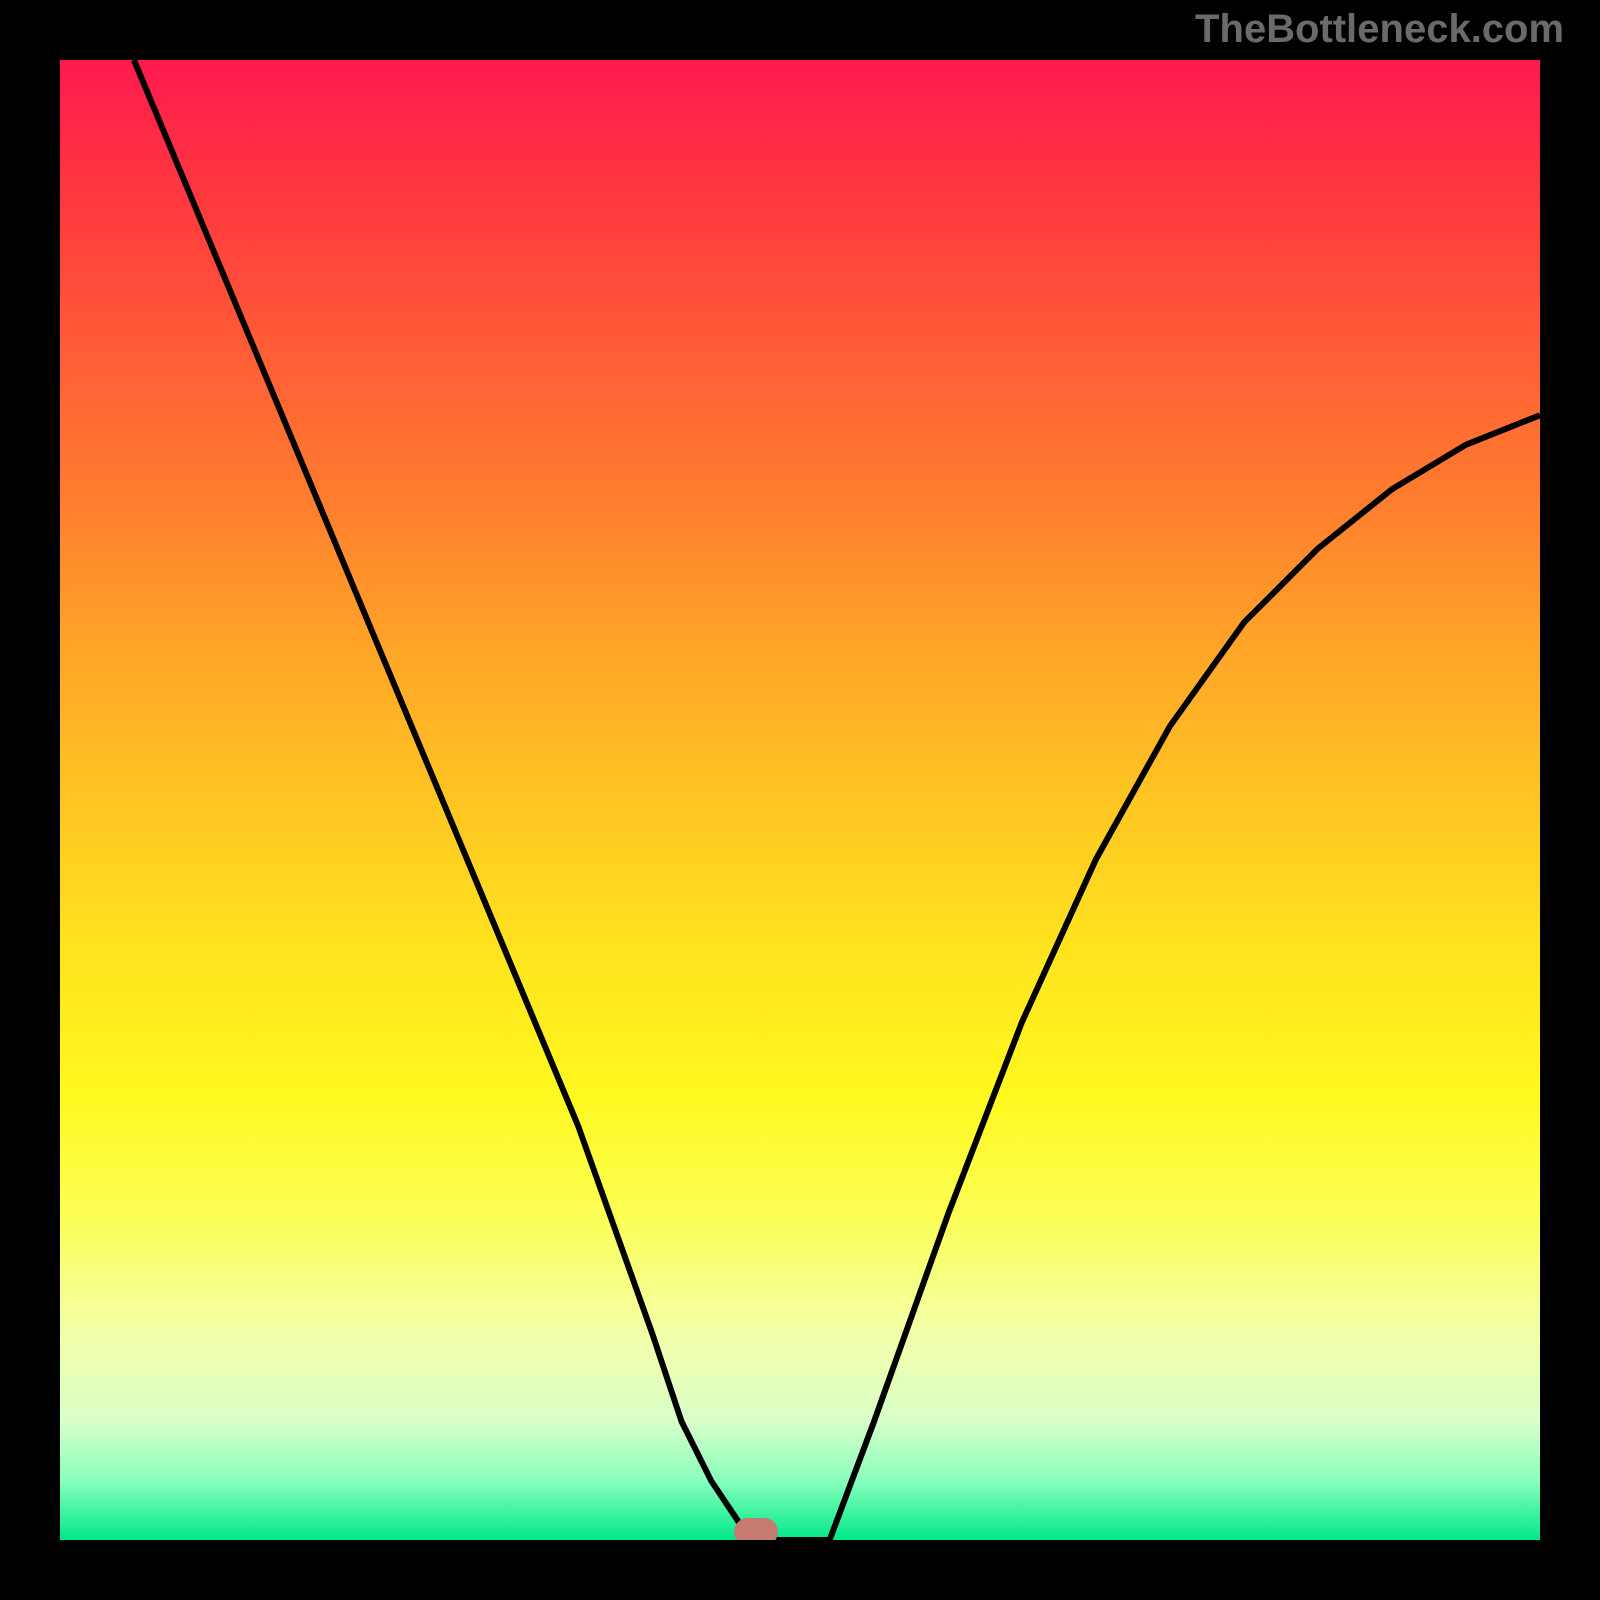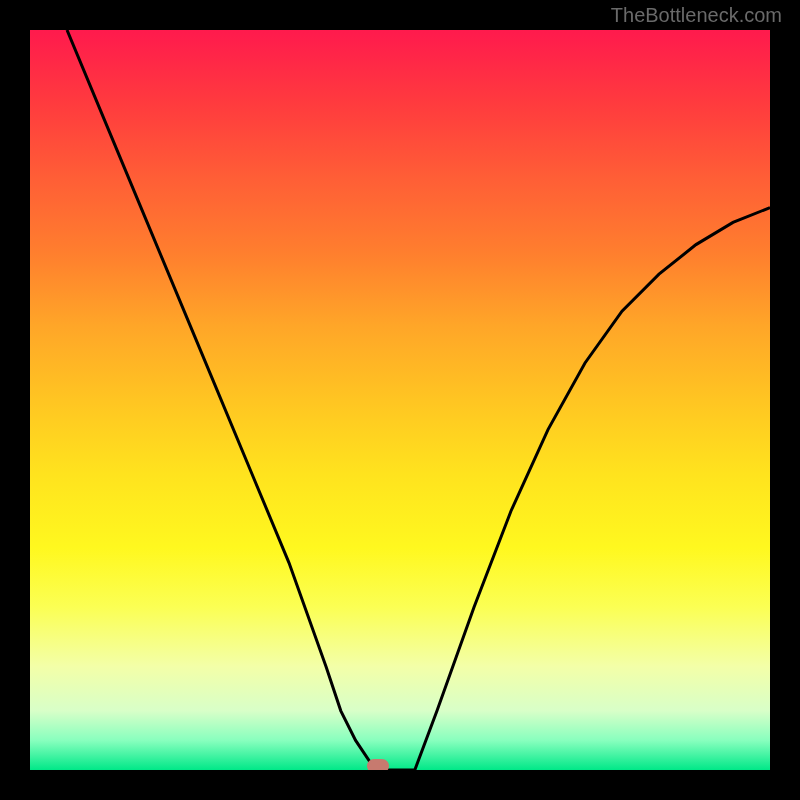--- a/index.html
+++ b/index.html
@@ -10,21 +10,21 @@
     background: #000;
     position: relative;
     font-family: Arial, sans-serif;
   }
   .watermark {
     position: absolute;
     top: 4px;
     right: 18px;
     color: #6a6a6a;
     font-size: 20px;
-    font-weight: 400;
+    font-weight: 700;
     z-index: 10;
   }
   .plot-area {
     position: absolute;
     left: 30px;
     top: 30px;
     width: 740px;
     height: 740px;
     overflow: hidden;
   }

